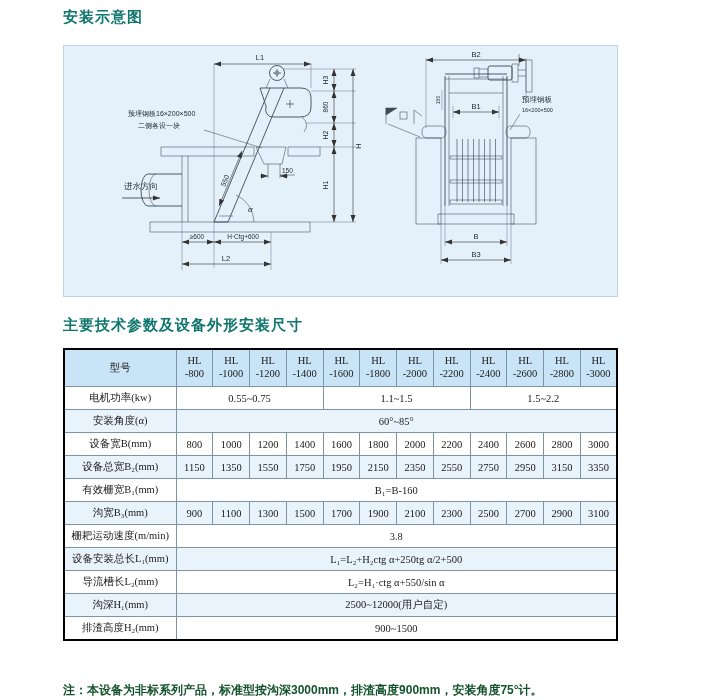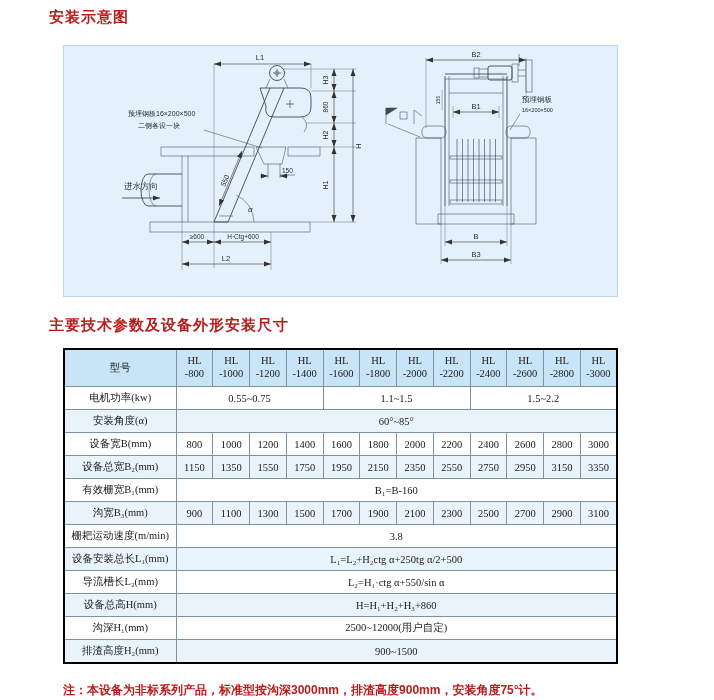--- a/index.html
+++ b/index.html
@@ -1,21 +1,21 @@
 <!DOCTYPE html>
 <html><head>
 <meta charset="utf-8">
 <style>
   html,body{margin:0;padding:0;}
   body{
     width:714px;height:700px;position:relative;background:#ffffff;
     font-family:"Liberation Sans",sans-serif;overflow:hidden;
   }
   .sec-title{
-    position:absolute;left:49px;color:#b91c1c;font-weight:bold;
+    position:absolute;left:63px;color:#0f766e;font-weight:bold;
     font-size:15px;letter-spacing:1px;
   }
   #title-install{top:8px;}
   #title-specs{top:316px;}
   .panel{
     position:absolute;left:63px;top:45px;width:553px;height:250px;
     background:#e4f0fa;border:1px solid #b9d5e9;
   }
   .panel svg{display:block;}
   .t{font-family:"Liberation Sans",sans-serif;fill:#1c2730;}
@@ -35,21 +35,21 @@
   }
   #spec-table thead th{
     background:#c9e4f7;height:36px;line-height:1.2;
   }
   #spec-table tbody tr:nth-child(even) th,
   #spec-table tbody tr:nth-child(even) td{background:#e9f3fb;}
   #spec-table tbody tr:nth-child(odd) th,
   #spec-table tbody tr:nth-child(odd) td{background:#ffffff;}
   #note{
     position:absolute;left:63px;top:682px;width:600px;
-    font-size:12px;font-weight:bold;color:#b91c1c;
+    font-size:12px;font-weight:bold;color:#14532d;
   }
 </style>
 </head>
 <body>
 
 <div class="sec-title" id="title-install">安装示意图</div>
 
 <div class="panel">
 <svg width="553" height="250" viewBox="0 0 553 250">
   <defs>
@@ -365,24 +365,20 @@
       </tr>
       <tr>
         <th>设备安装总长L₁(mm)</th>
         <td colspan="12">L₁=L₂+H₂ctg α+250tg α/2+500</td>
       </tr>
       <tr>
         <th>导流槽长L₂(mm)</th>
         <td colspan="12">L₂=H₁·ctg α+550/sin α</td>
       </tr>
       <tr>
-        <th>设备总高H(mm)</th>
-        <td colspan="12">H=H₁+H₂+H₃+860</td>
-      </tr>
-      <tr>
         <th>沟深H₁(mm)</th>
         <td colspan="12">2500~12000(用户自定)</td>
       </tr>
       <tr>
         <th>排渣高度H₂(mm)</th>
         <td colspan="12">900~1500</td>
       </tr>
     </tbody>
 </table>
 

